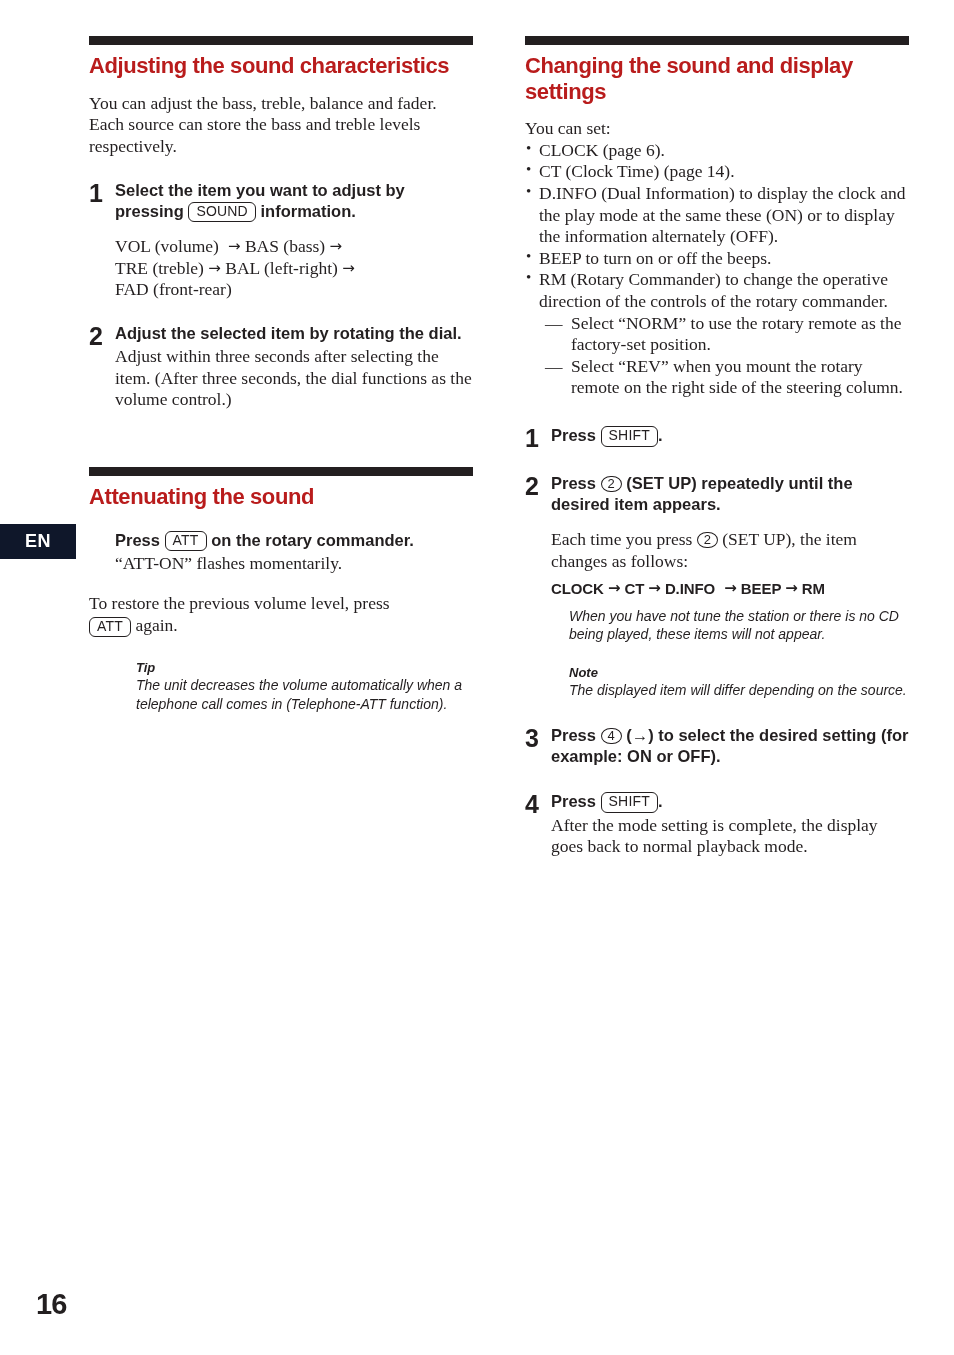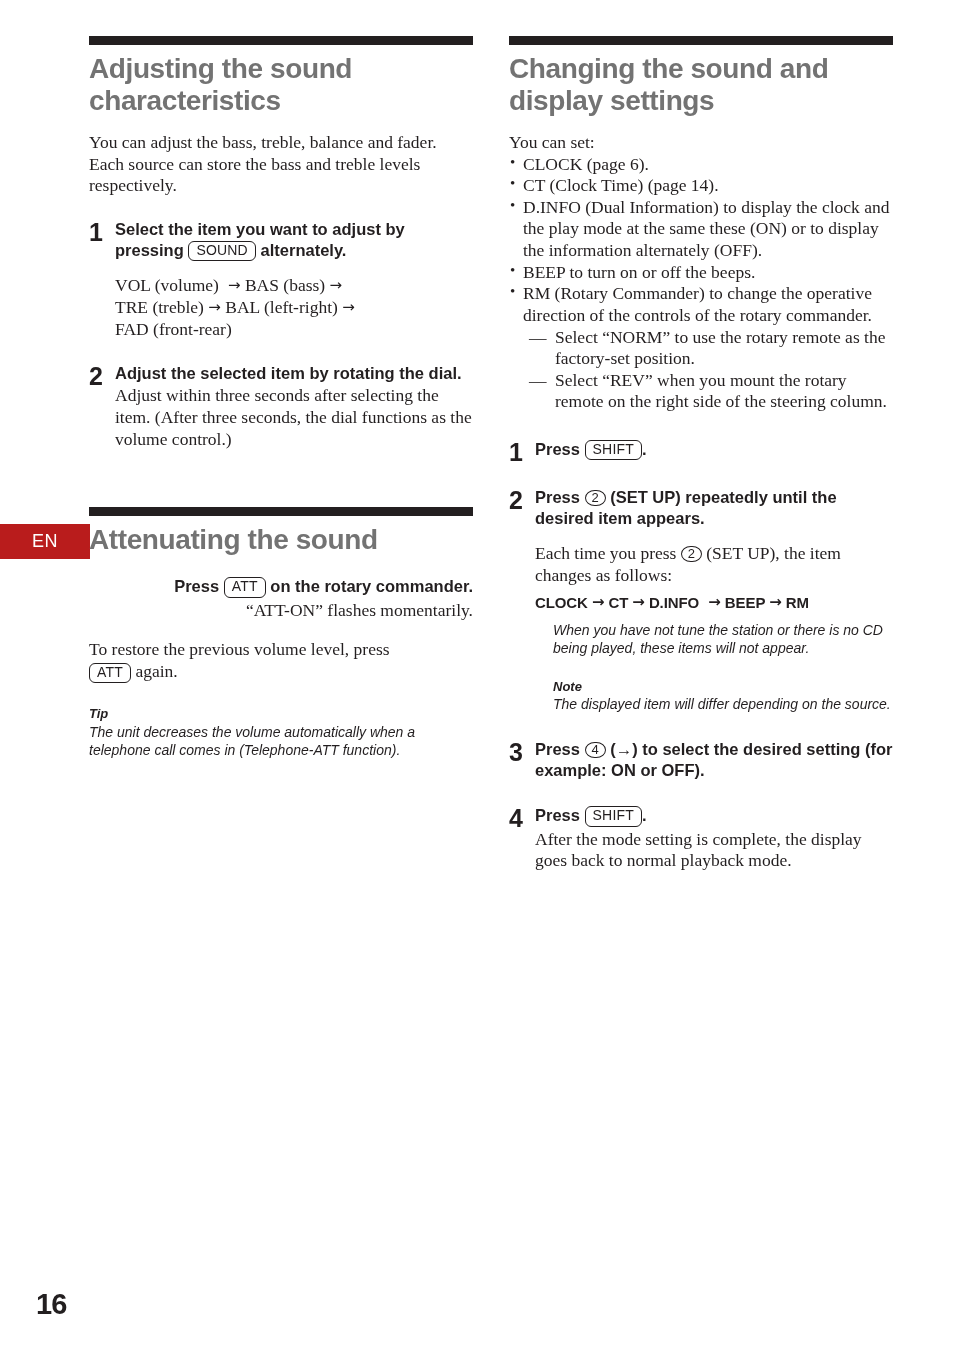--- a/index.html
+++ b/index.html
@@ -14,26 +14,26 @@
     overflow: hidden;
   }
 
   
   .page { position: relative; width: 954px; height: 1355px; }
 
   .en-tab {
     position: absolute;
     left: 0;
     top: 524px;
-    width: 90px;
+    width: 76px;
     height: 35px;
-    background: #b91c1c;
+    background: #0f172a;
     color: #ffffff;
     font-family: "Liberation Sans", "DejaVu Sans", sans-serif;
-    font-weight: normal;
+    font-weight: bold;
     font-size: 18px;
     letter-spacing: .5px;
     display: flex;
     align-items: center;
     justify-content: center;
   }
 
   .folio {
     position: absolute;
     left: 36px;
@@ -45,37 +45,37 @@
     letter-spacing: -1px;
   }
 
   
   .col {
     position: absolute;
     top: 36px;
     width: 384px;
   }
   .col-left  { left: 89px; }
-  .col-right { left: 509px; }
+  .col-right { left: 525px; }
 
   
   .rule {
     width: 100%;
     height: 9px;
     background: #231f20;
     margin: 0 0 8px 0;
   }
   h1.section-title {
     font-family: "Liberation Sans", "DejaVu Sans", sans-serif;
     font-weight: bold;
-    font-size: 28px;
+    font-size: 22px;
     line-height: 1.16;
     letter-spacing: -.4px;
     margin: 0 0 14px 0;
-    color: #737373;
+    color: #b91c1c;
   }
 
   
   p.body {
     font-size: 17.5px;
     line-height: 1.24;
     margin: 0 0 14px 0;
   }
   p.body.tight { margin-bottom: 0; }
 
@@ -199,21 +199,21 @@
     font-weight: bold;
     font-style: italic;
     font-size: 13px;
     line-height: 1.32;
     margin: 0;
   }
   .block-note { margin-top: 6px; }
   .indent-note { padding-left: 18px; }
   .spacer-lg { height: 30px; }
 
-  .press-block { padding-left: 26px; text-align: right; }
+  .press-block { padding-left: 26px; }
 </style>
 </head>
 <body>
 
 <div class="page">
 
   <div class="en-tab">EN</div>
 
   <div class="folio">16</div>
 
@@ -223,21 +223,21 @@
       <div class="rule"></div>
       <h1 class="section-title">Adjusting the sound characteristics</h1>
 
       <p class="body"><span id="l-intro">You can adjust the bass, treble, balance and fader.<br>Each source can store the bass and treble levels respectively.</span></p>
 
       <div class="step">
         <div class="step-num">1</div>
         <div class="step-body">
           <p class="step-head"><span>Select the item you want to adjust by pressing</span>
             <span class="key">SOUND</span>
-            <span>alternately.</span></p>
+            <span>information.</span></p>
 
           <p class="flow-serif step-sub gap">
             <span>VOL (volume)</span>
             <span class="arrow">&nbsp;→</span>
             <span>BAS (bass)</span>
             <span class="arrow">→</span><br>
             <span>TRE (treble)</span>
             <span class="arrow">→</span>
             <span>BAL (left-right)</span>
             <span class="arrow">→</span><br>
@@ -266,21 +266,21 @@
         <p class="step-head"><span>Press</span>
           <span class="key">ATT</span>
           <span>on the rotary commander.</span></p>
         <p class="step-sub">“ATT-ON” flashes momentarily.</p>
       </div>
 
       <p class="body" style="margin-top:18px;"><span>To restore the previous volume level, press</span><br>
         <span class="key serif-ctx">ATT</span>
         <span>again.</span></p>
 
-      <div class="block-note" style="margin-top:22px;">
+      <div class="block-note" style="margin-top:22px;margin-left:47px;">
         <p class="callout-title">Tip</p>
         <p class="callout">The unit decreases the volume automatically when a telephone call comes in (Telephone-ATT function).</p>
       </div>
     </div>
   </div>
 
   <div class="col col-right">
 
     <div>
       <div class="rule"></div>

